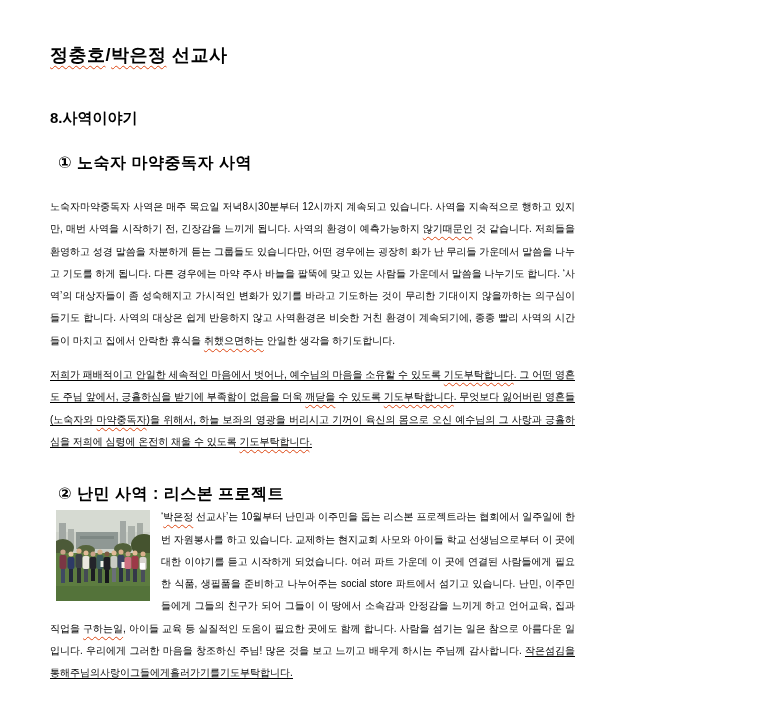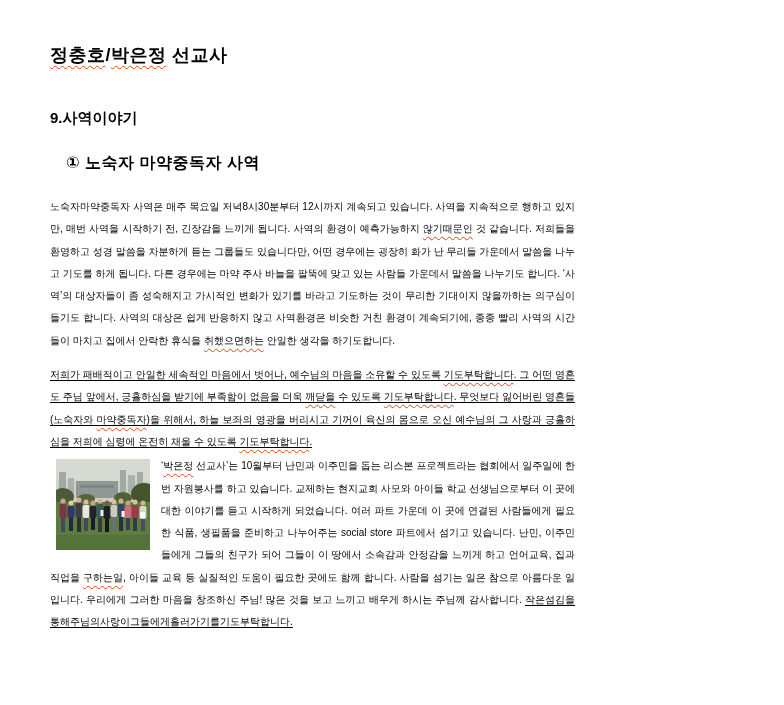--- a/index.html
+++ b/index.html
@@ -21,21 +21,21 @@
     font-weight: bold;
     letter-spacing: 0.5px;
   }
   .h-story {
     margin: 42px 0 0 0;
     font-size: 15px;
     line-height: 20px;
     font-weight: bold;
   }
   .h-sub {
-    margin: 24px 0 0 16px;
+    margin: 24px 0 0 8px;
     font-size: 16px;
     line-height: 21px;
     font-weight: bold;
     letter-spacing: 0.5px;
   }
   .h-sub2 { margin-top: 30px; }
   .para {
     margin: 0;
     font-size: 10px;
     line-height: 22.3px;
@@ -65,28 +65,29 @@
   }
   .photo svg { display: block; width: 94px; height: 91px; }
 </style>
 </head>
 <body>
 
 <div class="page">
 
   <h1 class="doc-title"><span class="sp">정충호</span><span>/</span><span class="sp">박은정</span><span> 선교사</span></h1>
 
-  <h2 class="h-story">9.사역이야기</h2>
+  <h2 class="h-story">8.사역이야기</h2>
 
   <h3 class="h-sub">① 노숙자 마약중독자 사역</h3>
 
   <p class="para p1"><span>노숙자마약중독자 사역은 매주 목요일 저녁8시30분부터 12시까지 계속되고 있습니다. 사역을 지속적으로 행하고 있지만, 매번 사역을 시작하기 전, 긴장감을 느끼게 됩니다. 사역의 환경이 예측가능하지 </span><span class="sp">않기때문인</span><span> 것 같습니다. 저희들을 환영하고 성경 말씀을 차분하게 듣는 그룹들도 있습니다만, 어떤 경우에는 굉장히 화가 난 무리들 가운데서 말씀을 나누고 기도를 하게 됩니다. 다른 경우에는 마약 주사 바늘을 팔뚝에 맞고 있는 사람들 가운데서 말씀을 나누기도 합니다. ‘사역’의 대상자들이 좀 성숙해지고 가시적인 변화가 있기를 바라고 기도하는 것이 무리한 기대이지 않을까하는 의구심이 들기도 합니다. 사역의 대상은 쉽게 반응하지 않고 사역환경은 비슷한 거친 환경이 계속되기에, 종종 빨리 사역의 시간들이 마치고 집에서 안락한 휴식을 </span><span class="sp">취했으면하는</span><span> 안일한 생각을 하기도합니다.</span></p>
 
   <p class="para p2"><span class="u">저희가 패배적이고 안일한 세속적인 마음에서 벗어나, 예수님의 마음을 소유할 수 있도록 </span><span class="u sp">기도부탁합니다</span><span class="u">. 그 어떤 영혼도 주님 앞에서, 긍휼하심을 받기에 부족함이 없음을 더욱 </span><span class="u sp">깨닫을</span><span class="u"> 수 있도록 </span><span class="u sp">기도부탁합니다</span><span class="u">. 무엇보다 잃어버린 영혼들(노숙자와 </span><span class="u sp">마약중독자</span><span class="u">)을 위해서, 하늘 보좌의 영광을 버리시고 기꺼이 육신의 몸으로 오신 예수님의 그 사랑과 긍휼하심을 저희에 심령에 온전히 채울 수 있도록 </span><span class="u sp">기도부탁합니다</span><span class="u">.</span></p>
 
+  <h3 class="h-sub h-sub2">② 난민 사역 : 리스본 프로젝트</h3>
 
   <div class="para p3">
     <span class="photo">
       <svg viewBox="0 0 94 91" xmlns="http://www.w3.org/2000/svg">
 
         <rect x="0" y="0" width="94" height="46" fill="#cdd1c9"></rect>
         <rect x="0" y="0" width="94" height="22" fill="#d6dad2"></rect>
 
         <rect x="3" y="13" width="7" height="24" fill="#a2a8a4"></rect>
         <rect x="12" y="19" width="6" height="18" fill="#aab0aa"></rect>

